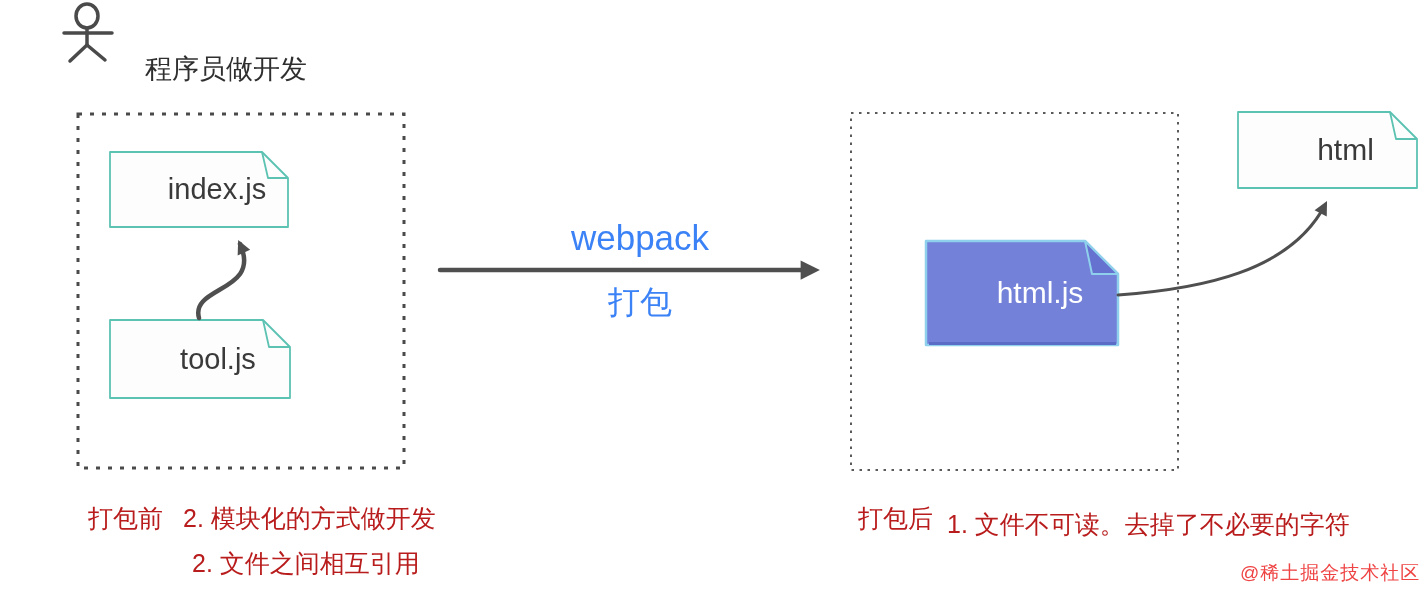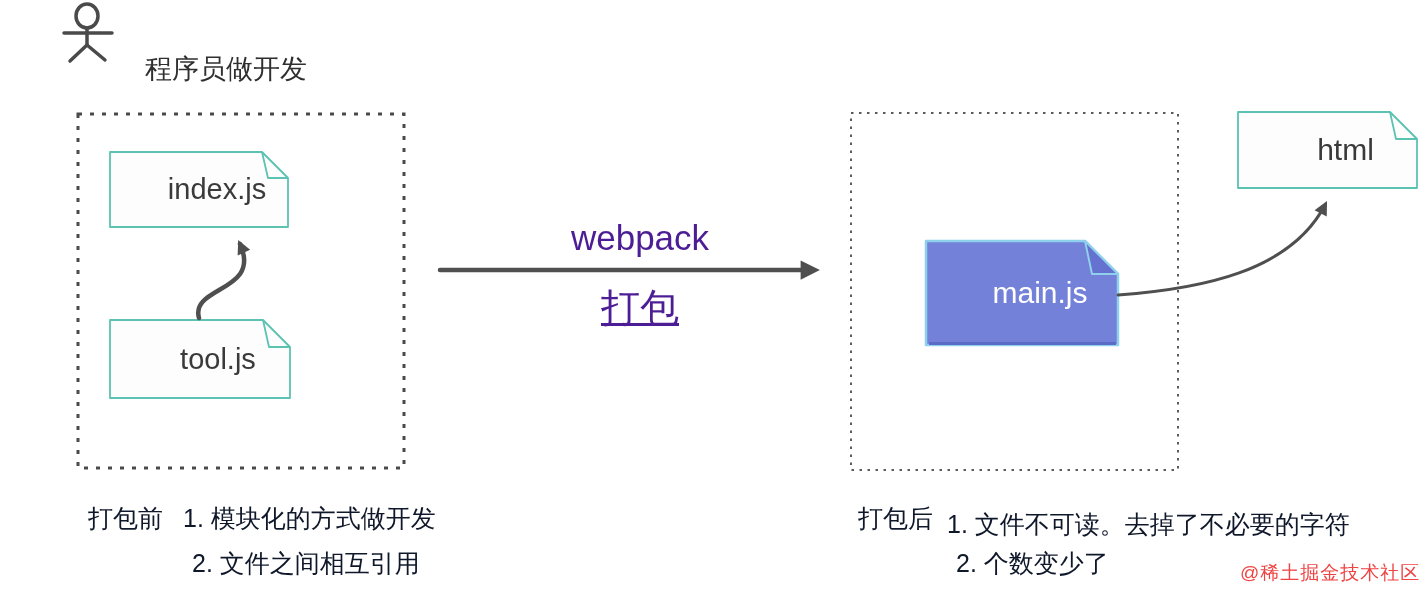--- a/index.html
+++ b/index.html
@@ -33,25 +33,25 @@
     color: #3a3a3a;
     white-space: nowrap;
     padding-left: 36px;
   }
   .file-label.bundle { color: #ffffff; font-size: 30px; }
   .transform-label {
     position: absolute;
     left: 445px;
     width: 390px;
     text-align: center;
-    color: #4c1d95;
+    color: #3b82f6;
   }
   .transform-tool { top: 218px; font-size: 35px; }
-  .transform-action { top: 281px; font-size: 39px; text-decoration: underline; }
-  .caption { font-size: 25px; color: #0f172a; }
+  .transform-action { top: 281px; font-size: 32px; }
+  .caption { font-size: 25px; color: #b91c1c; }
   .watermark {
     position: absolute;
     left: 1240px; top: 560px;
     font-size: 19px;
     color: #ef4444;
     letter-spacing: 1px;
   }
 </style>
 </head>
 <body>
@@ -105,29 +105,28 @@
 
     <path d="M440,270 L812,270" fill="none" stroke="#4f4f4f" stroke-width="4.5" stroke-linecap="round" marker-end="url(#arrowBig)"></path>
 
     <path d="M1118,295 C1200,289 1290,272 1325,205" fill="none" stroke="#4f4f4f" stroke-width="3" stroke-linecap="round" marker-end="url(#arrowSmall)"></path>
   </svg>
 
   <div class="label section-title" style="left:145px; top:51px;">程序员做开发</div>
 
   <div class="file-label" style="left:110px; top:152px; width:178px; height:75px;">index.js</div>
   <div class="file-label" style="left:110px; top:320px; width:180px; height:78px;">tool.js</div>
-  <div class="file-label bundle" style="left:926px; top:241px; width:192px; height:104px;">main.js</div>
+  <div class="file-label bundle" style="left:926px; top:241px; width:192px; height:104px;">html.js</div>
   <div class="file-label" style="left:1238px; top:112px; width:179px; height:76px; font-size:30px;">html</div>
 
   <div class="transform-label transform-tool">webpack</div>
   <div class="transform-label transform-action">打包</div>
 
   <div class="label caption" style="left:88px; top:502px;">打包前</div>
-  <div class="label caption" style="left:183px; top:502px;">1. 模块化的方式做开发</div>
+  <div class="label caption" style="left:183px; top:502px;">2. 模块化的方式做开发</div>
   <div class="label caption" style="left:192px; top:547px;">2. 文件之间相互引用</div>
 
   <div class="label caption" style="left:858px; top:502px;">打包后</div>
   <div class="label caption" style="left:947px; top:502px;margin-top:6px;">1. 文件不可读。去掉了不必要的字符</div>
-  <div class="label caption" style="left:956px; top:547px;">2. 个数变少了</div>
 
   <div class="watermark">@稀土掘金技术社区</div>
 
 </div>
 
 </body></html>

